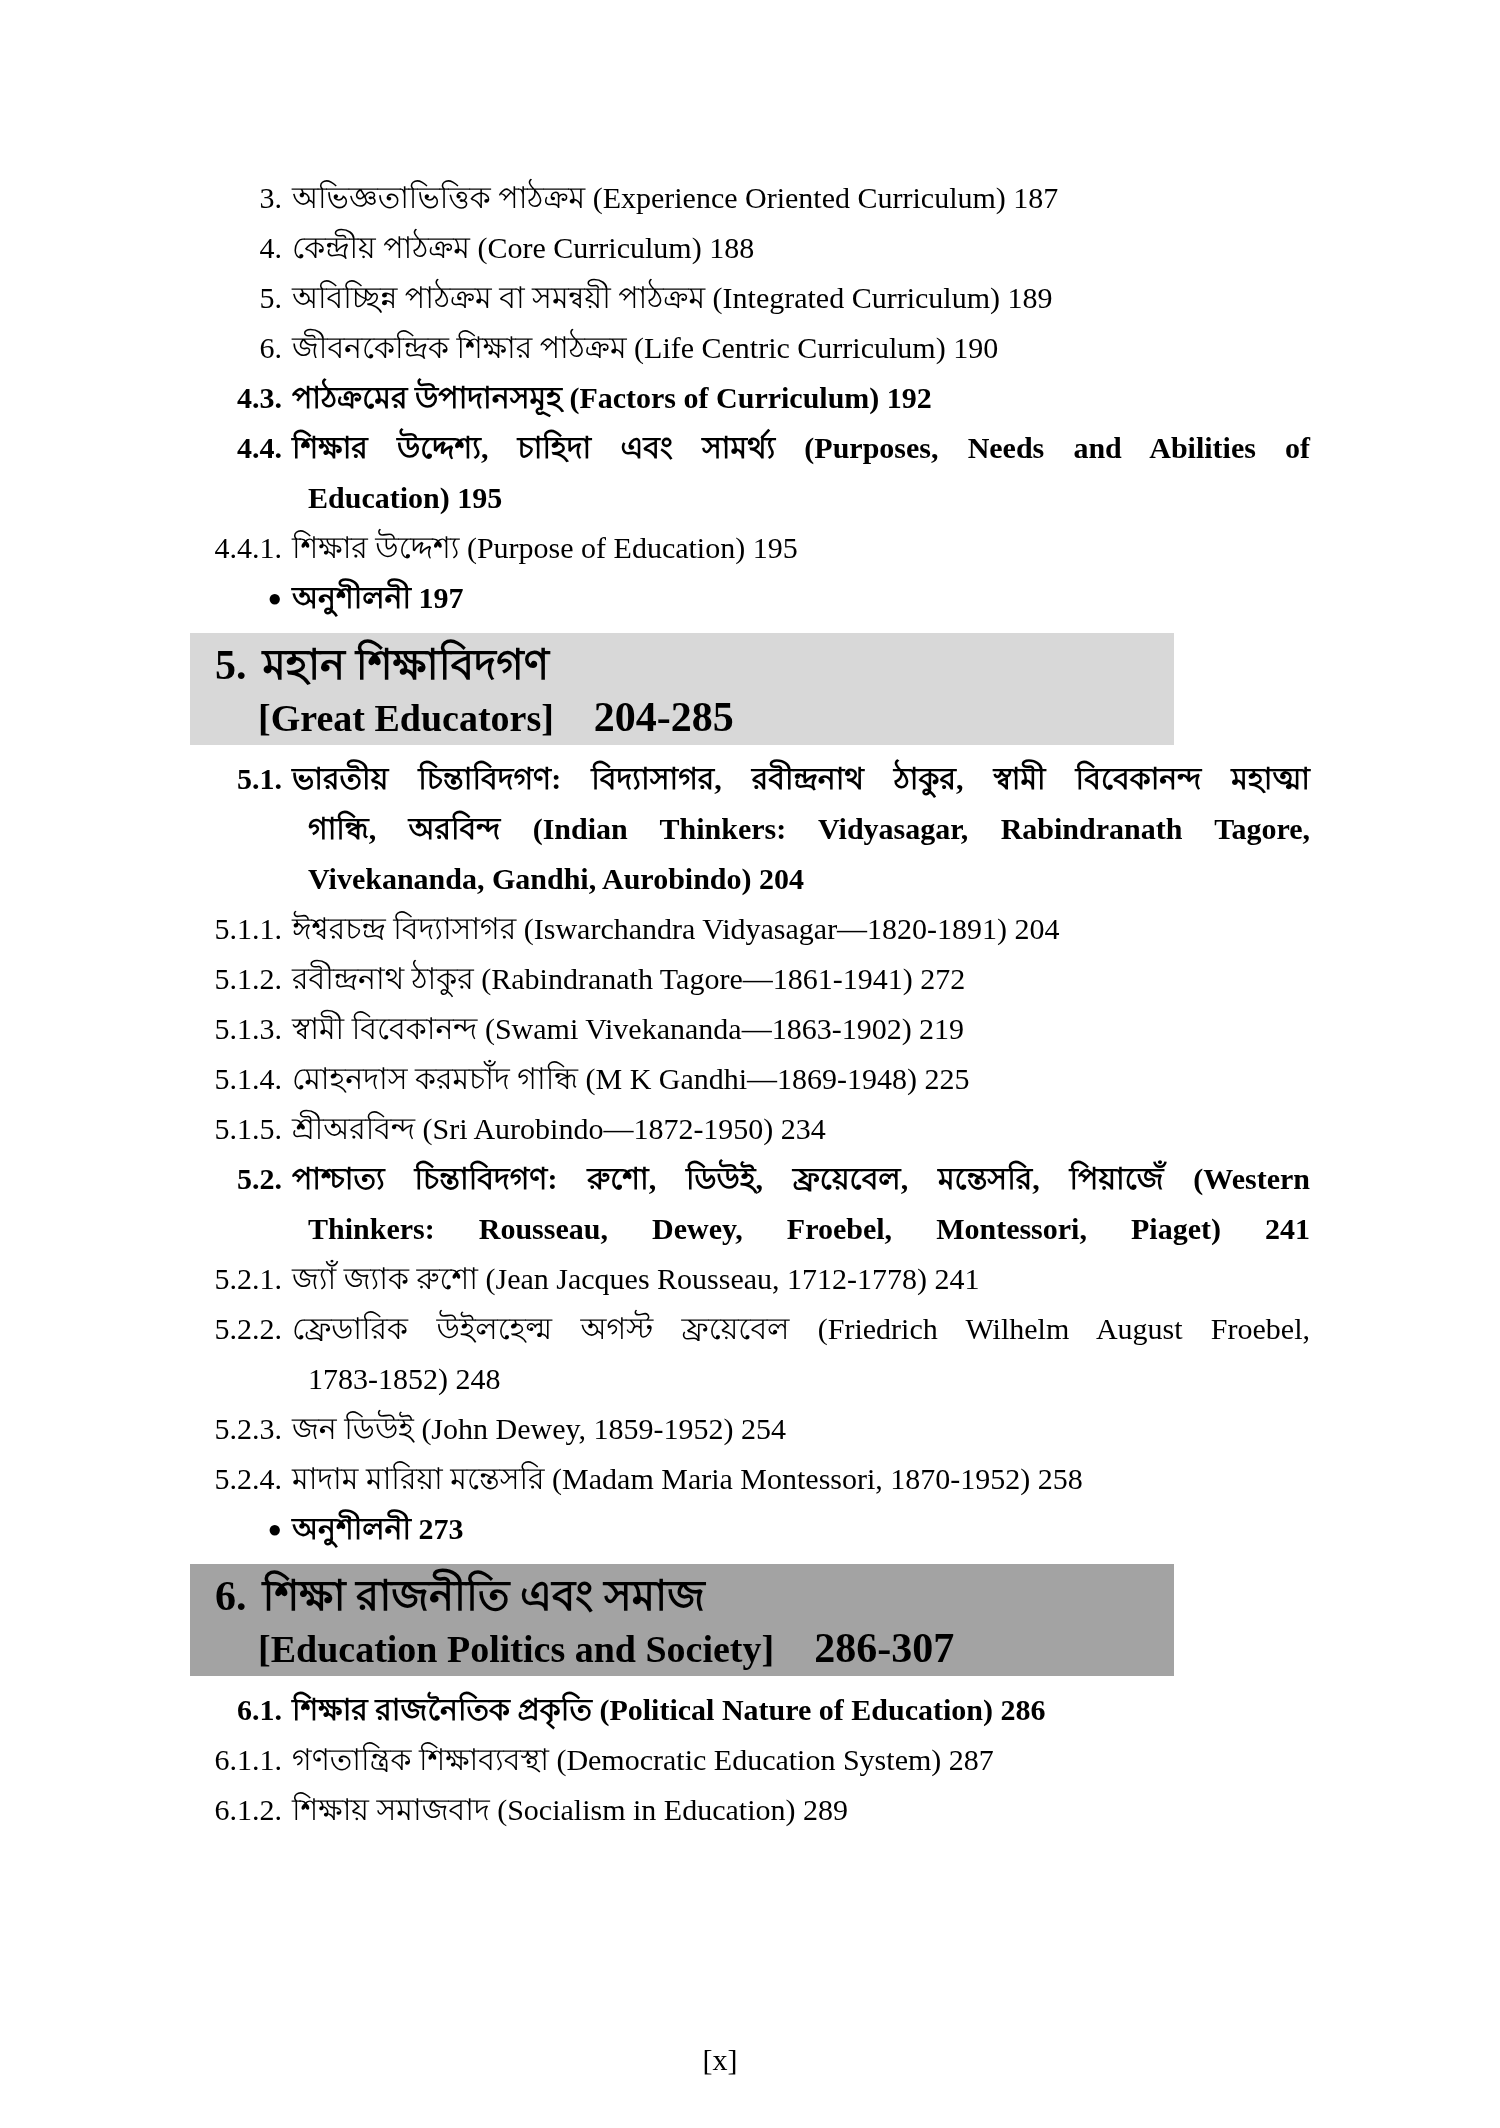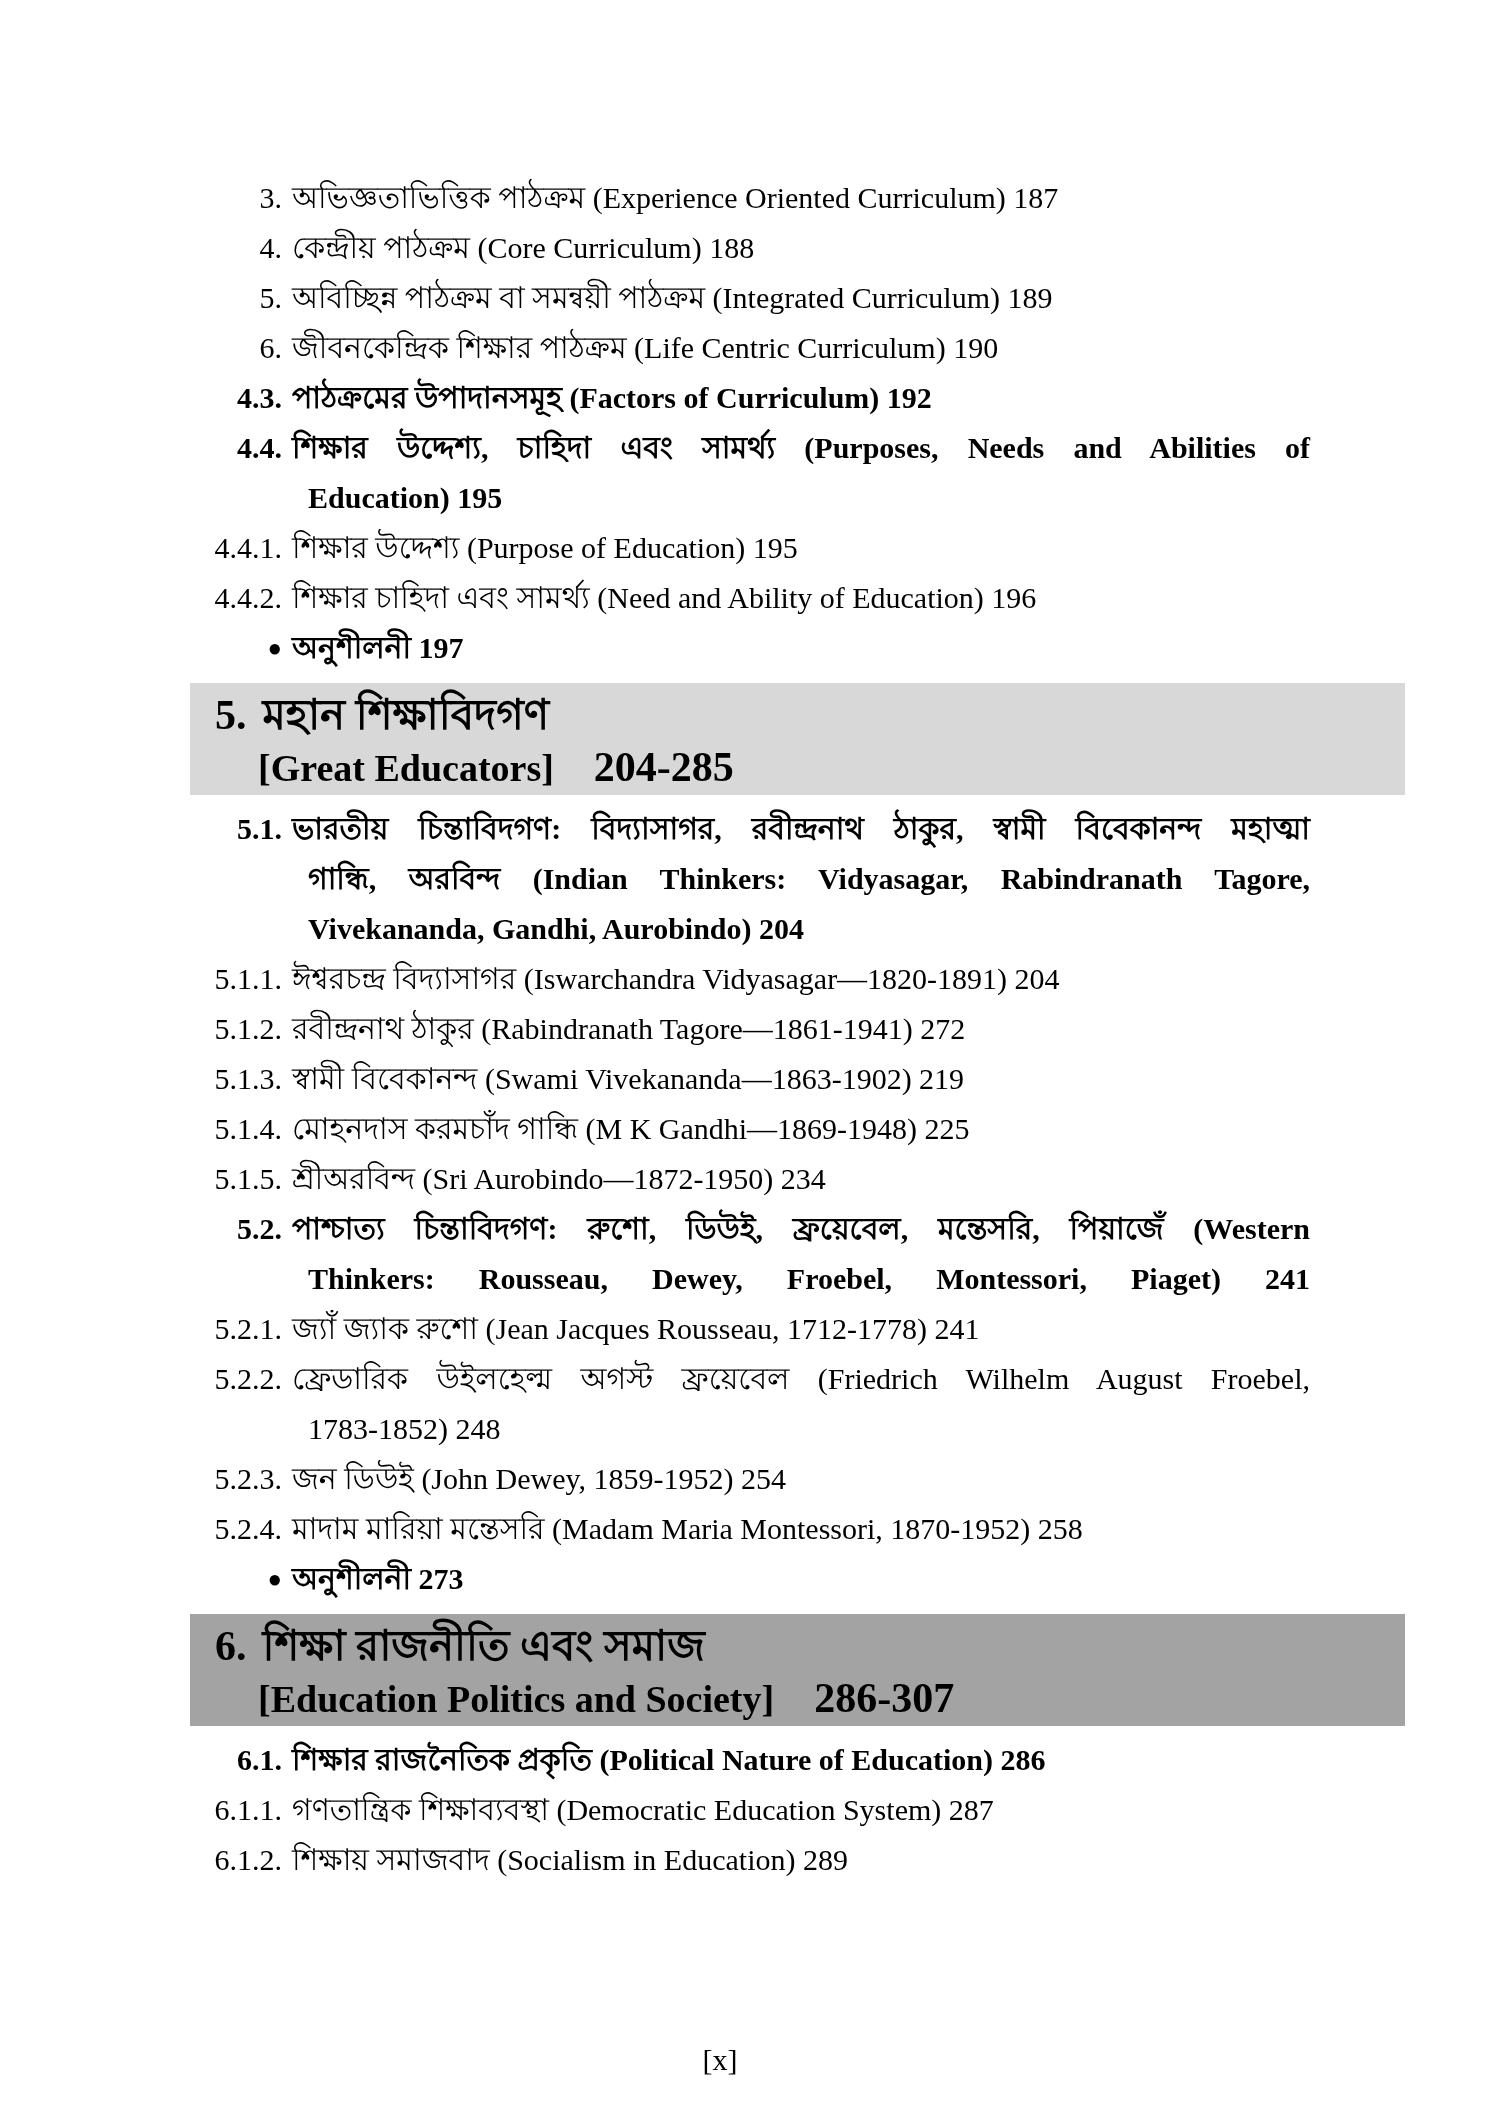--- a/index.html
+++ b/index.html
@@ -30,21 +30,21 @@
     padding-right: 10px;
     white-space: nowrap;
   }
   .row .num.bullet-glyph { font-size: 24px; }
   .row .text { flex: 1; min-width: 0; }
   .line { text-align: left; }
   .line.j { text-align: justify; text-align-last: justify; -moz-text-align-last: justify; }
   .line.cont { padding-left: 16px; }
   .secbox {
     box-sizing: border-box;
-    width: 1215px;
+    width: 984px;
     margin: 10px 0 9px 40px;
     padding: 6px 13px 1px 25px;
     font-weight: bold;
   }
   .secbox .l1 {
     font-size: 42px;
     line-height: 52px;
     white-space: nowrap;
   }
   .secbox .l1 .snum { margin-right: 16px; }
@@ -109,26 +109,20 @@
           <div class="line j">শিক্ষার উদ্দেশ্য, চাহিদা এবং সামর্থ্য (Purposes, Needs and Abilities of</div>
           <div class="line cont">Education) 195</div>
         </div>
       </div>
       <div class="row">
         <div class="num">4.4.1.</div>
         <div class="text">
           <div class="line">শিক্ষার উদ্দেশ্য (Purpose of Education) 195</div>
         </div>
       </div>
-      <div class="row">
-        <div class="num">4.4.2.</div>
-        <div class="text">
-          <div class="line">শিক্ষার চাহিদা এবং সামর্থ্য (Need and Ability of Education) 196</div>
-        </div>
-      </div>
       <div class="row bold">
         <div class="num bullet-glyph">●</div>
         <div class="text">
           <div class="line">অনুশীলনী 197</div>
         </div>
       </div>
       <div class="secbox" style="background: rgb(216, 216, 216);">
         <div class="l1"><span class="snum">5.</span><span class="stitle">মহান শিক্ষাবিদগণ</span></div>
         <div class="l2">
           <span class="sub">[Great Educators]</span>

